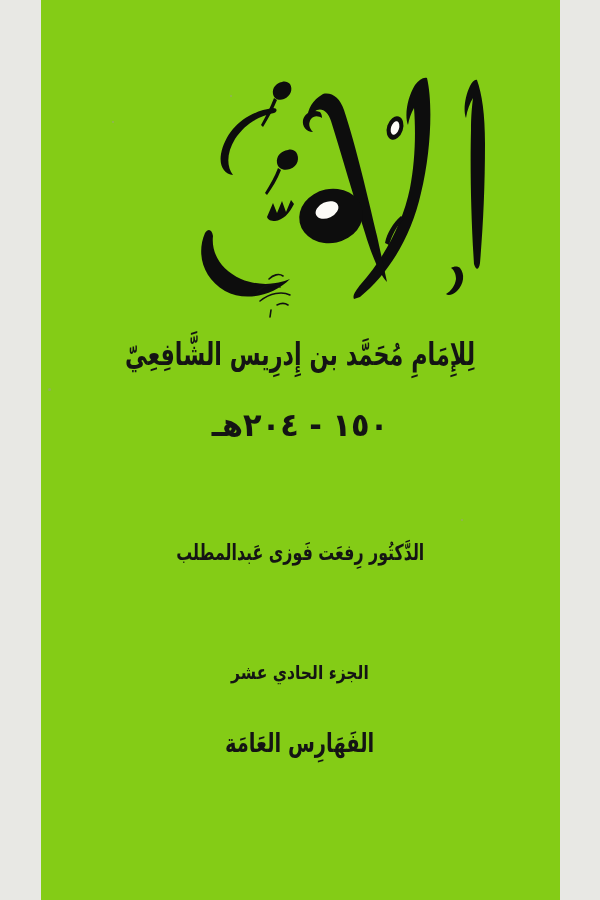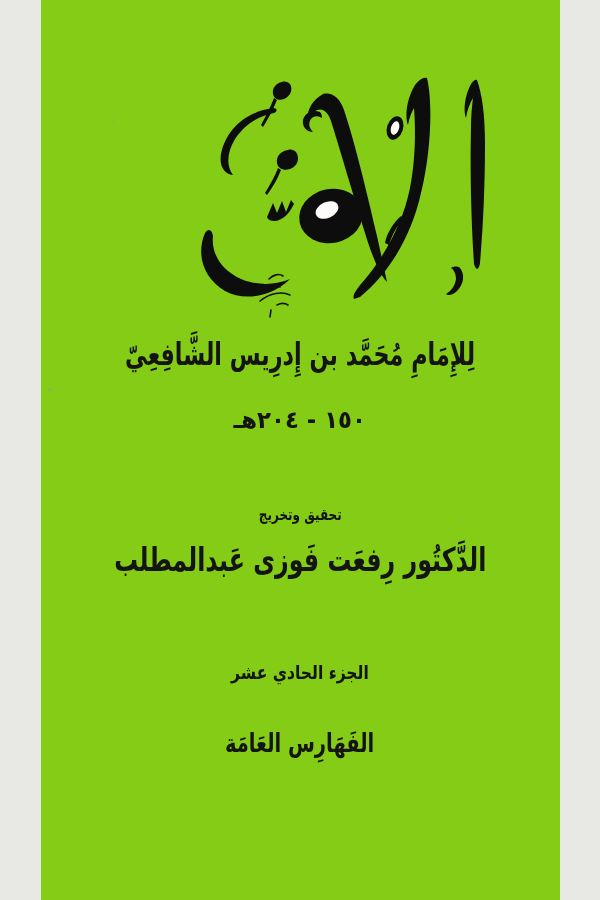--- a/index.html
+++ b/index.html
@@ -23,25 +23,25 @@
   .callig .sig path{fill:none;stroke:#111;stroke-width:1.6;stroke-linecap:round;}
   
   .line{
     position:absolute;left:0;right:0;
     text-align:center;direction:rtl;
     color:#141414;
   }
   .squeeze{display:inline-block;white-space:nowrap;transform-origin:center;}
   .author-line{top:336px;font-size:31px;font-weight:700;}
   .author-line .squeeze{transform:scaleX(.72);}
-  .dates-line{top:406px;font-size:24px;font-weight:700;}
+  .dates-line{top:406px;font-size:32px;font-weight:700;}
   .dates-line .squeeze{transform:scaleX(.95);}
   .tahqiq-line{top:505px;font-size:16px;font-weight:700;}
   .tahqiq-line .squeeze{transform:scaleX(.75);}
-  .editor-line{top:540px;font-size:33px;font-weight:700;}
+  .editor-line{top:540px;font-size:22px;font-weight:700;}
   .editor-line .squeeze{transform:scaleX(.72);}
   .volume-line{top:661px;font-size:19px;font-weight:700;}
   .volume-line .squeeze{transform:scaleX(.82);}
   .subtitle-line{top:728px;font-size:26px;font-weight:700;}
   .subtitle-line .squeeze{transform:scaleX(.75);}
   
   .speck{position:absolute;background:#9d9c94;border-radius:50%;opacity:.55;}
   .s1{left:7px;top:388px;width:3px;height:3px;}
   .s2{left:71px;top:121px;width:2px;height:2px;}
   .s3{left:420px;top:519px;width:2px;height:2px;}
@@ -109,23 +109,20 @@
   </figure>
 
   <div class="line author-line">
     <span class="squeeze">لِلإِمَامِ مُحَمَّد بن إِدرِيس الشَّافِعِيّ</span>
   </div>
 
   <div class="line dates-line">
     <span class="squeeze">١٥٠ - ٢٠٤هـ</span>
   </div>
 
-  <div class="line tahqiq-line">
-    <span class="squeeze">تحقيق وتخريج</span>
-  </div>
 
   <div class="line editor-line">
     <span class="squeeze">الدَّكتُور رِفعَت فَوزى عَبدالمطلب</span>
   </div>
 
   <div class="line volume-line">
     <span class="squeeze">الجزء الحادي عشر</span>
   </div>
 
   <div class="line subtitle-line">

